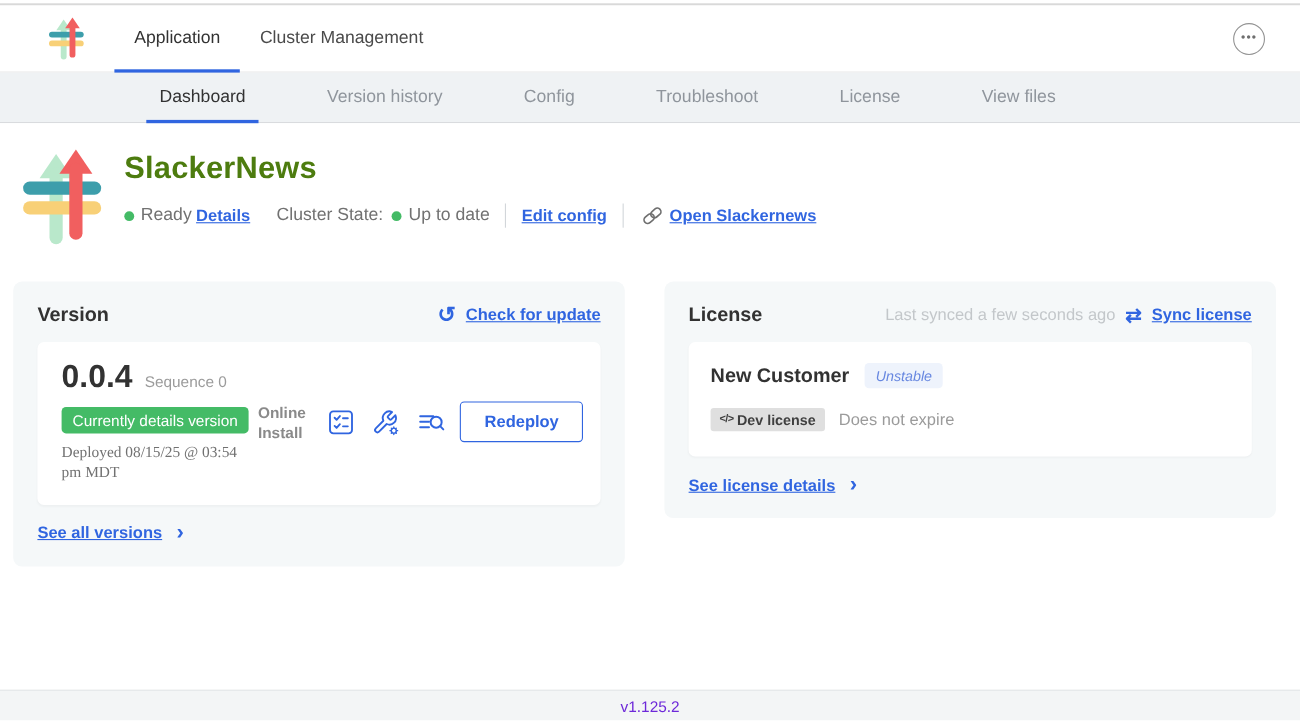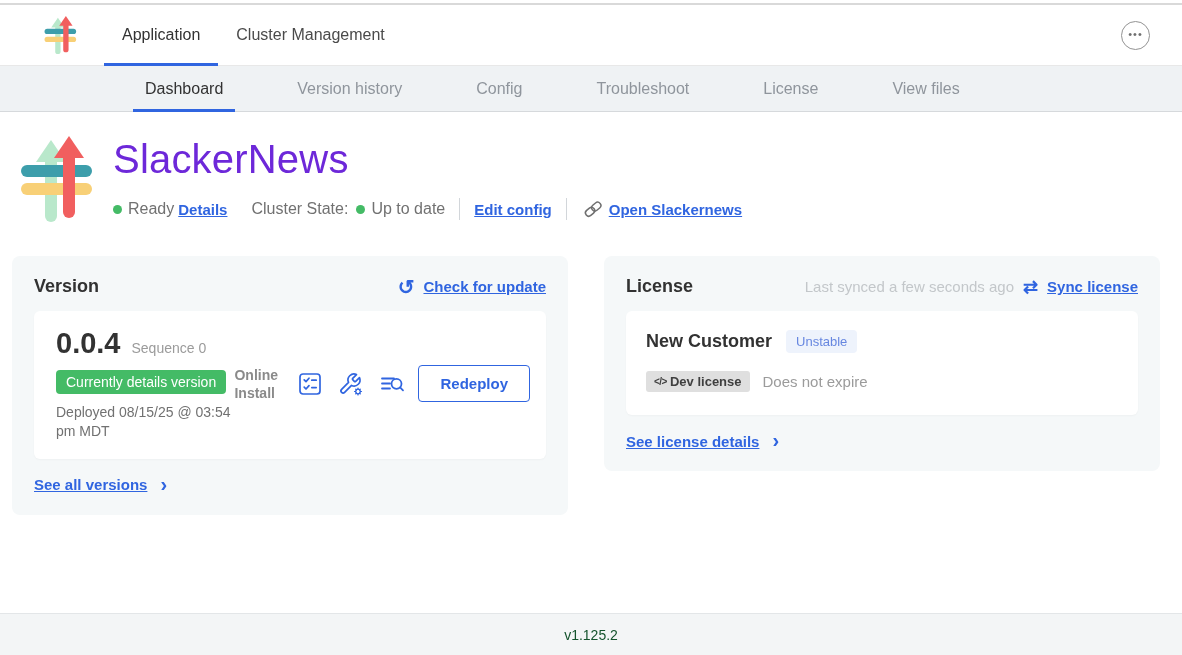--- a/index.html
+++ b/index.html
@@ -27,21 +27,21 @@
   .subnav { height:46px; flex:none; background:#eff2f4; border-bottom:1px solid #d6d9dc; display:flex; align-items:stretch; padding-left:133px; }
   .stab { display:flex; align-items:center; padding:0 12px; margin-right:50px; font-size:16px; color:#8f959c; position:relative; cursor:pointer; white-space:nowrap; }
   .stab.active { color:#323232; }
   .stab.active::after { content:""; position:absolute; left:0; right:0; bottom:-1px; height:3px; background:#3065e0; }
 
   main { flex:1; background:#fff; }
 
   
   .hero { display:flex; padding:22px 0 0 20px; }
   .logo-large { width:76px; height:90px; margin-right:17px; flex:none; }
-  .hero-text h1 { margin:3px 0 0; font-size:40px; font-weight:400; color:#6d28d9; letter-spacing:.2px; }
+  .hero-text h1 { margin:3px 0 0; font-size:28px; font-weight:700; color:#4d7c0f; letter-spacing:.2px; }
   .status-row { display:flex; align-items:center; margin-top:16px; font-size:16px; color:#717171; }
   .dot { width:9px; height:9px; border-radius:50%; background:#44bb66; flex:none; }
   .lnk { color:#3065e0; font-weight:600; text-decoration:underline; font-size:15px; cursor:pointer; white-space:nowrap; }
   .vdiv { width:1px; height:22px; background:#d2d6da; margin:0 14px; flex:none; }
   .m6{margin-left:6px;} .m8{margin-left:8px;} .m12{margin-left:4px;} .m24{margin-left:24px;}
   .link-icon { margin:0 6px 0 2px; display:flex; align-items:center; }
 
   
   .cards { display:flex; gap:36px; margin:32px 12px 0; align-items:flex-start; }
   .card { width:556px; flex:none; background:#f5f8f9; border-radius:8px; padding:20px 22px; }
@@ -53,40 +53,40 @@
   .sync-glyph { font-size:18px; cursor:pointer; }
   .panel { background:#fff; border-radius:6px; margin-top:14px; box-shadow:0 1px 2px rgba(0,0,0,.03); }
 
   
   .version-panel { padding:16px 16px 18px 22px; display:flex; align-items:center; }
   .v-left { flex:1; }
   .v-num-row { display:flex; align-items:baseline; }
   .v-num { font-size:29px; font-weight:700; color:#323232; }
   .v-seq { font-size:14px; color:#9b9b9b; margin-left:11px; }
   .v-badge { display:inline-block; margin-top:10px; background:#44bb66; color:#fff; font-size:14px; padding:4px 10px; border-radius:4px; }
-  .v-deployed { margin-top:9px; font-size:14px; color:#717171; max-width:200px; line-height:1.35; }
+  .v-deployed { margin-top:9px; font-size:14px; color:#717171; max-width:200px; line-height:1.35;font-family:Liberation Serif, serif; }
   .v-right { display:flex; align-items:center; gap:15px; flex:none; }
   .install-type { font-size:14px; font-weight:600; color:#8a8a8a; width:48px; line-height:1.3; }
   .icon-btn { width:26px; height:26px; cursor:pointer; flex:none; }
   .redeploy { border:1.5px solid #3065e0; background:#fff; color:#3065e0; font-weight:700; font-size:15px; padding:9px 21px; border-radius:4px; cursor:pointer; font-family:inherit; margin-left:-2px; }
   .card-foot { margin-top:16px; display:flex; align-items:center; gap:13px; }
   .chev { color:#3065e0; font-size:20px; font-weight:700; line-height:1; transform:translateY(-1px); }
 
   
   .lic-synced { font-size:15px; color:#c3c7ca; }
   .license-panel { padding:19px 20px 23px; }
   .cust-row { display:flex; align-items:center; gap:14px; }
   .cust-name { font-size:18px; font-weight:700; color:#323232; }
-  .chan-badge { background:#eef3fc; color:#6787e0; font-size:13px; padding:4px 10px; border-radius:4px; }
+  .chan-badge { background:#eef3fc; color:#6787e0; font-size:13px; padding:4px 10px; border-radius:4px;font-style:italic; }
   .type-row { display:flex; align-items:center; gap:13px; margin-top:18px; }
   .dev-badge { background:#dfdfdf; color:#3f3f3f; font-size:13px; font-weight:600; padding:3px 8px; border-radius:3px; display:flex; align-items:center; gap:3px; }
   .code-glyph { font-size:10px; font-weight:700; letter-spacing:-.5px; color:#3f3f3f; }
   .expiry { font-size:15px; color:#9b9b9b; }
 
-  footer { height:42px; flex:none; background:#f3f5f6; border-top:1px solid #e3e6e8; display:flex; align-items:center; justify-content:center; font-size:14px; color:#14532d; }
+  footer { height:28px; flex:none; background:#f3f5f6; border-top:1px solid #e3e6e8; display:flex; align-items:center; justify-content:center; font-size:14px; color:#6d28d9; }
 
   svg { display:block; }
 </style>
 </head>
 <body>
 
 <div class="top-strip"></div>
 <div class="top-line"></div>
 
 <header class="app-header">

